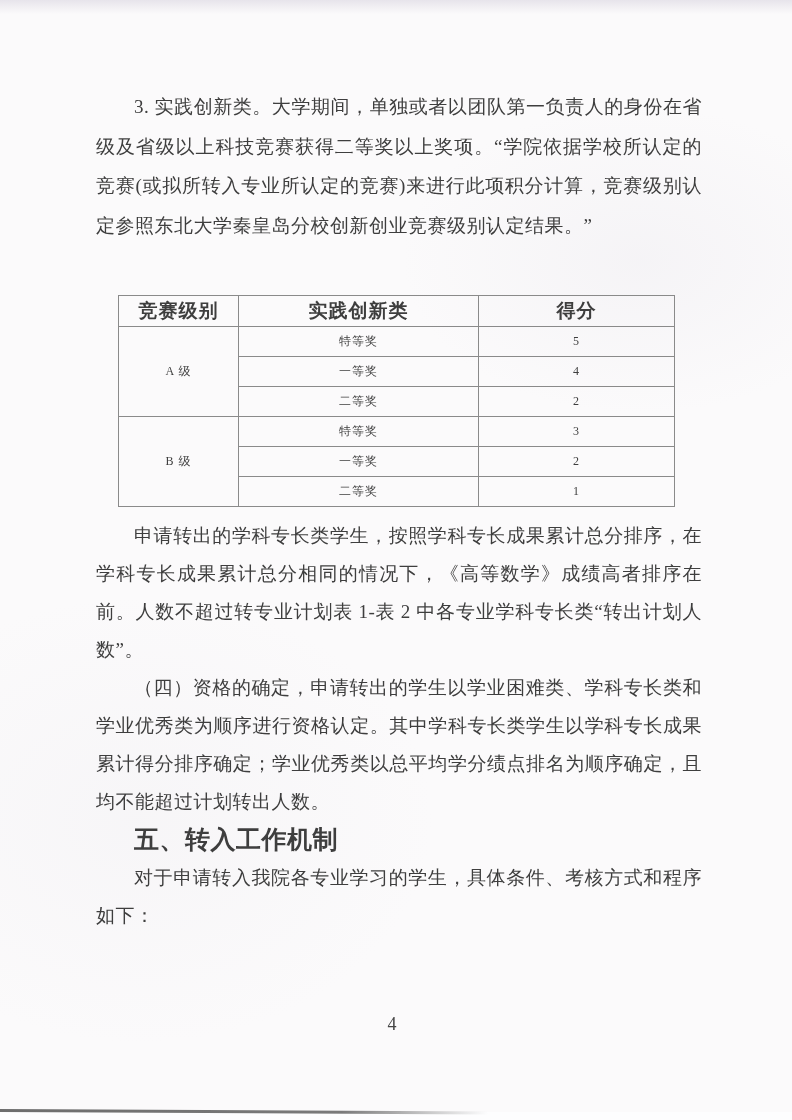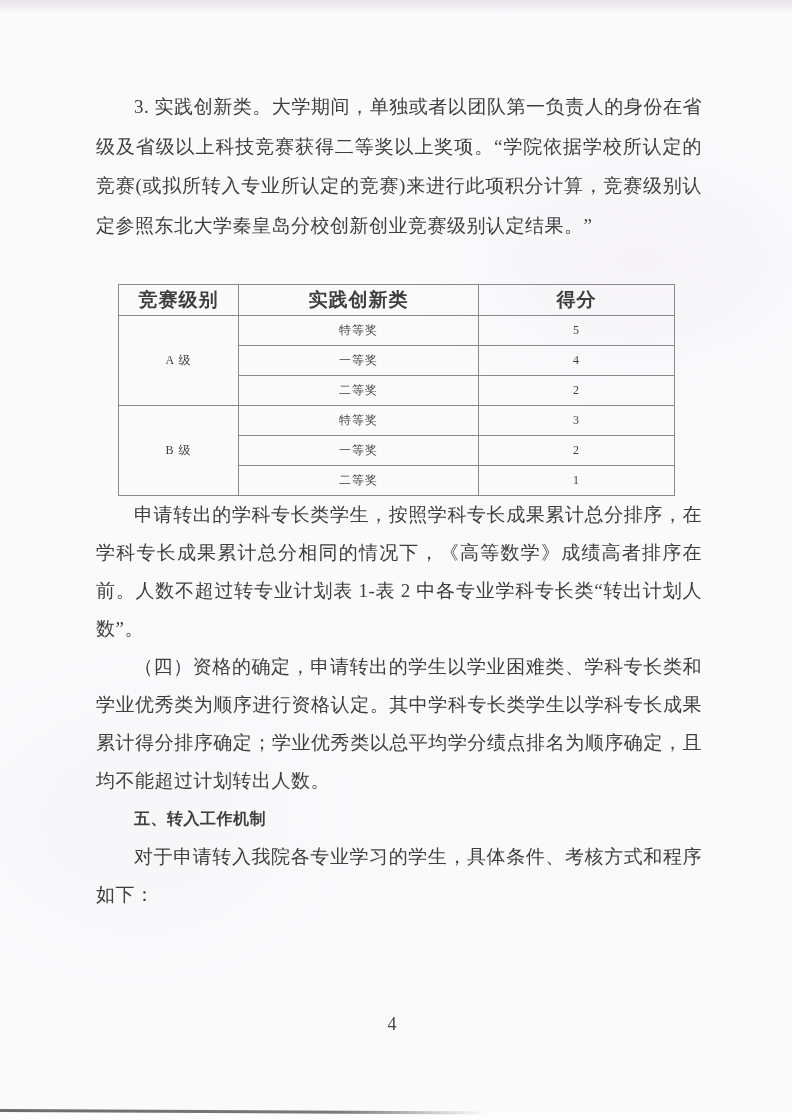--- a/index.html
+++ b/index.html
@@ -21,35 +21,35 @@
   .content { position:absolute; top:0; left:96px; width:606px; }
   .content p {
     margin:0;
     font-size:19px;
     line-height:38px;
     text-align:justify;
     text-indent:38px;
     letter-spacing:0.5px;
   }
   p.p-practice { margin-top:87px; line-height:39.5px; }
-  p.p-subject-talent { }
+  p.p-subject-talent { margin-top:10px; }
   p.p-item3 { margin-top:8px; }
   .section-heading {
     margin:0;
-    font-size:16px;
+    font-size:25px;
     line-height:38px;
     font-weight:bold;
     text-indent:38px;
     letter-spacing:0.5px;
   }
   table.score-table {
     border-collapse:collapse;
     table-layout:fixed;
     width:556px;
-    margin:39px 0 0 22px;
+    margin:50px 0 0 22px;
   }
   table.score-table th, table.score-table td {
     border:1px solid #8a8a8a;
     text-align:center;
     vertical-align:middle;
     padding:0;
     letter-spacing:1px;
   }
   table.score-table thead th {
     height:30px;

